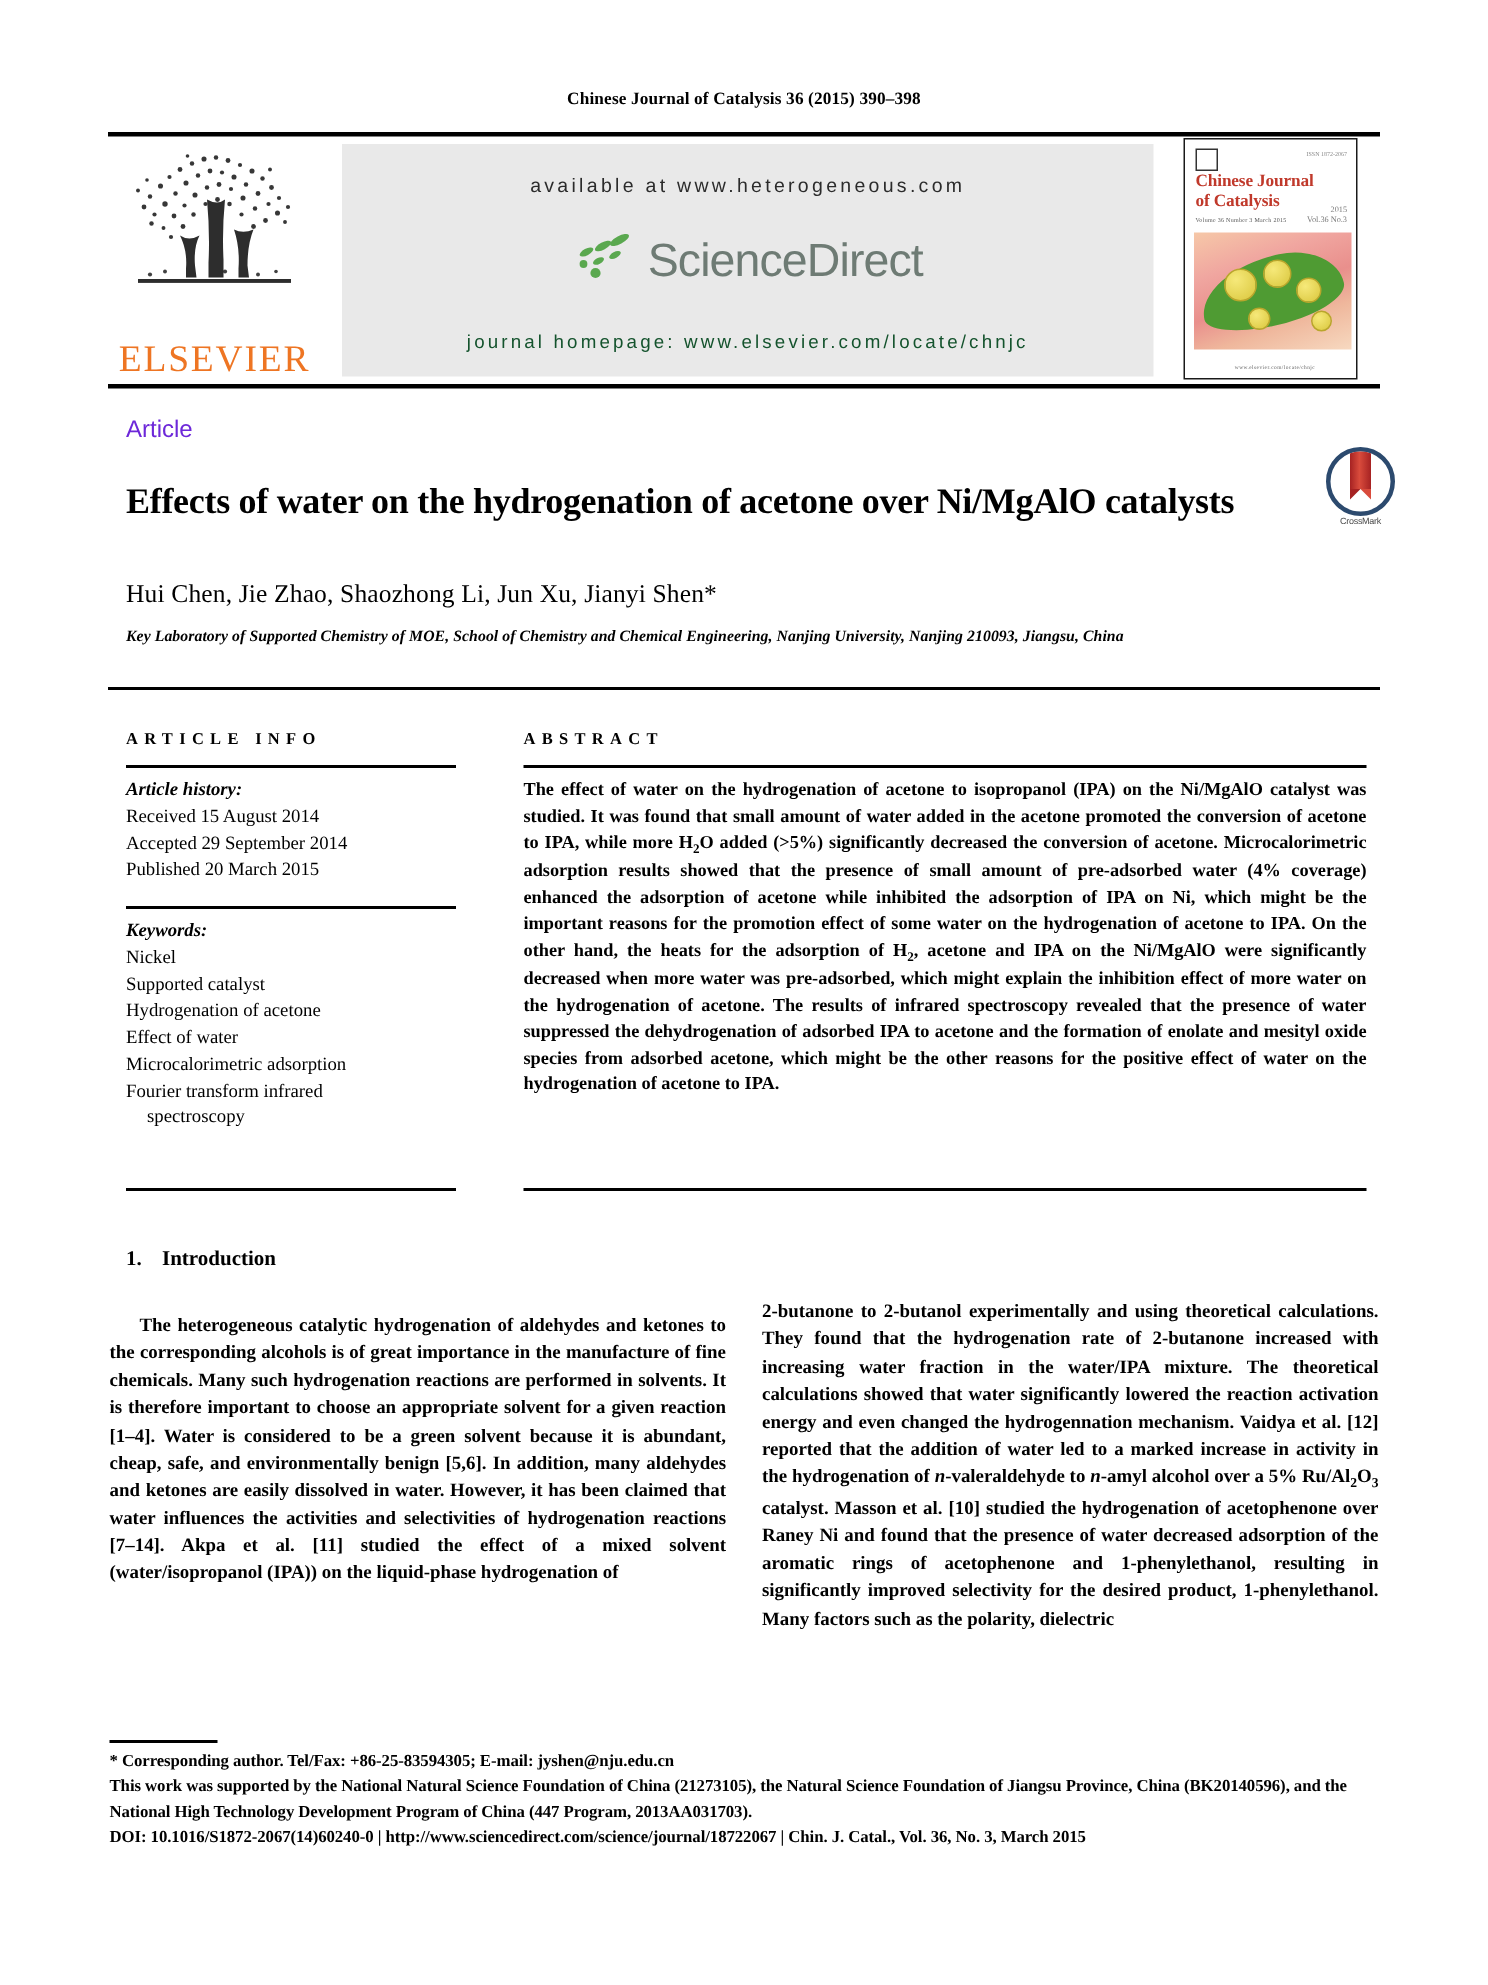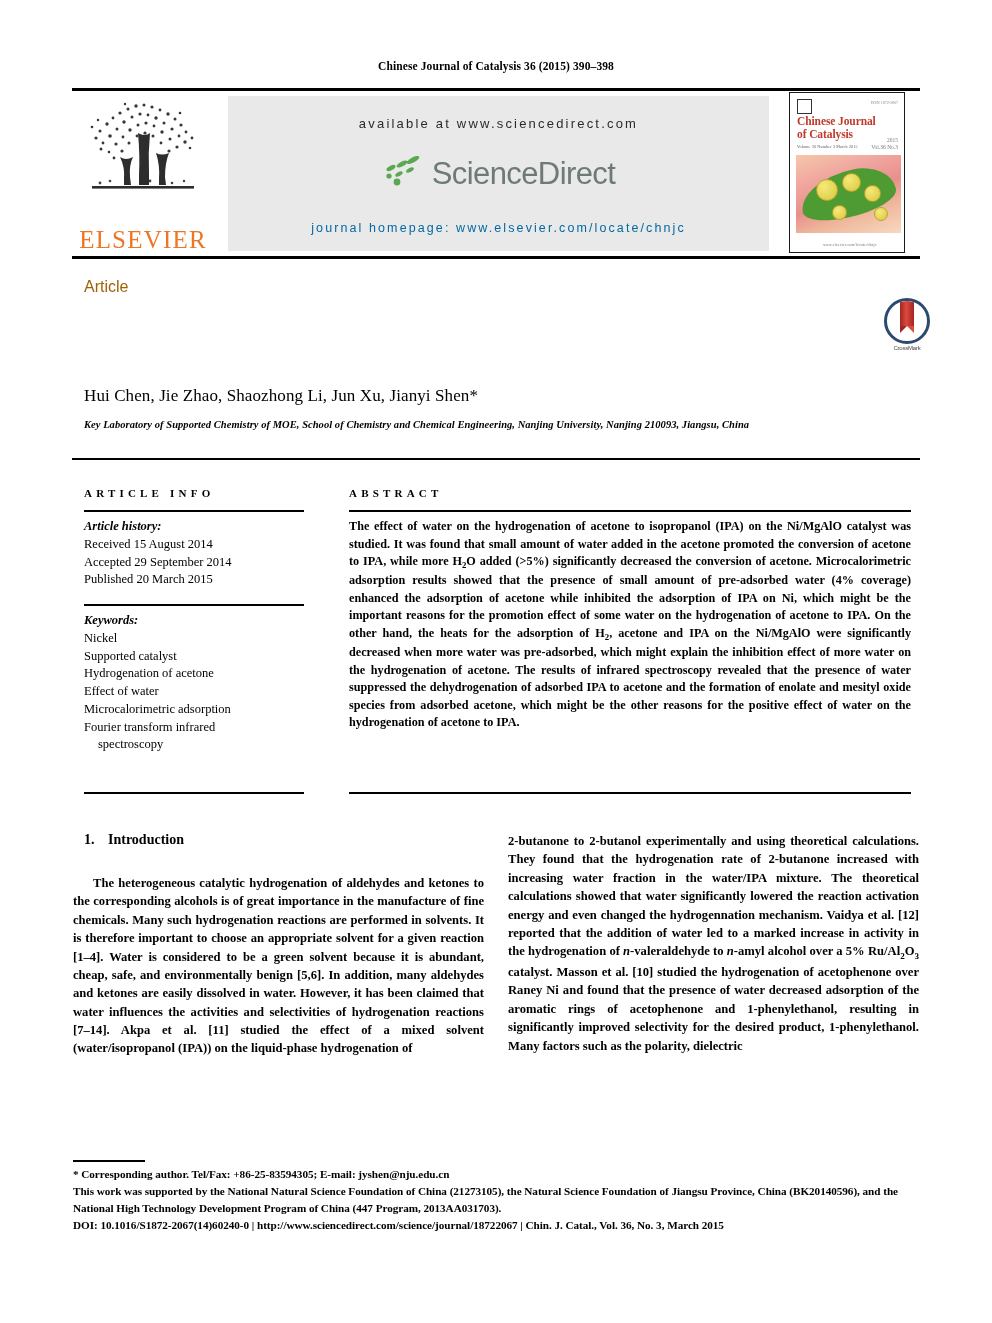--- a/index.html
+++ b/index.html
@@ -90,21 +90,21 @@
   }
   .sd-wordmark {
     font-family: "Liberation Sans", sans-serif;
     font-size: 31px;
     color: #6e7b74;
     letter-spacing: -0.6px;
   }
   .sd-homepage {
     font-family: "Liberation Sans", sans-serif;
     font-size: 12.5px;
-    color: #0369a1;
+    color: #14532d;
     letter-spacing: 2.1px;
   }
 
   
   .cover {
     position: absolute;
     left: 789px; top: 92px;
     width: 116px; height: 161px;
     border: 1.5px solid #1a1a1a;
     background: #ffffff;
@@ -179,21 +179,21 @@
     color: #666;
     letter-spacing: 0.3px;
   }
 
   
   .article-type {
     position: absolute;
     left: 84px; top: 278px;
     font-family: "Liberation Sans", sans-serif;
     font-size: 16px;
-    color: #a16207;
+    color: #6d28d9;
     font-weight: normal;
   }
   .paper-title {
     position: absolute;
     left: 84px; top: 304px;
     width: 770px;
     font-family: "Liberation Serif", serif;
     font-size: 24px;
     font-weight: bold;
     line-height: 1.26;
@@ -323,21 +323,21 @@
     width: 411px;
     font-size: 12.6px;
     line-height: 1.46;
     text-align: justify;
     font-weight: bold;
     top: 874px;
   }
   #body-col-left { left: 73px; }
   #body-col-right { left: 508px; top: 832px; }
   .body-col p { margin: 0; text-indent: 20px; }
-  .body-col p.noindent { text-indent: 0; }
+  .body-col p.noindent { text-indent: 0; margin-top: 33px; }
 
   
   #rule-footnote { left: 73px; top: 1160px; width: 72px; height: 1.5px; }
   .footnote {
     position: absolute;
     left: 73px; top: 1166px;
     width: 848px;
     font-size: 11.2px;
     line-height: 1.52;
     font-weight: bold;
@@ -428,21 +428,21 @@
               <circle cx="92" cy="92" r="1.3"></circle>
               <circle cx="104" cy="90" r="1.2"></circle>
           </g>
         </g>
       </svg>
     </div>
     <div class="elsevier-word">ELSEVIER</div>
   </div>
 
   <div class="sd-band">
-    <div class="sd-available">available at www.sciencedirect.com</div>
+    <div class="sd-available">available at www.heterogeneous.com</div>
     <div class="sd-logo-row">
       <span>
         <svg width="44" height="34" viewBox="0 0 44 34" aria-hidden="true">
           <g fill="#5aa84f">
             <ellipse cx="31" cy="5" rx="7" ry="2.6" transform="rotate(-28 31 5)"></ellipse>
             <ellipse cx="20" cy="9" rx="6" ry="2.4" transform="rotate(-28 20 9)"></ellipse>
             <ellipse cx="9" cy="13" rx="5" ry="2.2" transform="rotate(-28 9 13)"></ellipse>
             <ellipse cx="28" cy="15" rx="4.2" ry="2" transform="rotate(-28 28 15)"></ellipse>
             <ellipse cx="17" cy="19" rx="4" ry="2" transform="rotate(-28 17 19)"></ellipse>
             <circle cx="7" cy="21" r="2.6"></circle>
@@ -473,20 +473,21 @@
       <div class="bean" style="width:17px;height:17px;left:46px;top:18px;"></div>
       <div class="bean" style="width:15px;height:15px;left:68px;top:30px;"></div>
       <div class="bean" style="width:13px;height:13px;left:36px;top:50px;"></div>
       <div class="bean" style="width:12px;height:12px;left:78px;top:52px;"></div>
     </div>
     <div class="cover-footer">www.elsevier.com/locate/chnjc</div>
   </div>
 
   <div class="article-type">Article</div>
 
+  <h1 class="paper-title">Effects of water on the hydrogenation of acetone over Ni/MgAlO catalysts</h1>
 
   <div class="crossmark">
     <div class="crossmark-circle">
       <div class="crossmark-ribbon"></div>
     </div>
     <div class="crossmark-label">CrossMark</div>
   </div>
 
   <div class="authors">Hui Chen, Jie Zhao, Shaozhong Li, Jun Xu, Jianyi Shen*</div>
   <div class="affiliation">Key Laboratory of Supported Chemistry of MOE, School of Chemistry and Chemical Engineering, Nanjing University, Nanjing 210093, Jiangsu, China</div>

